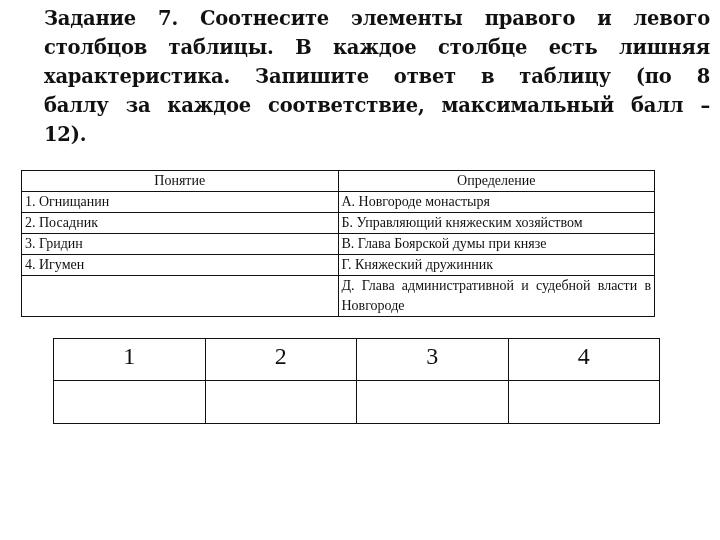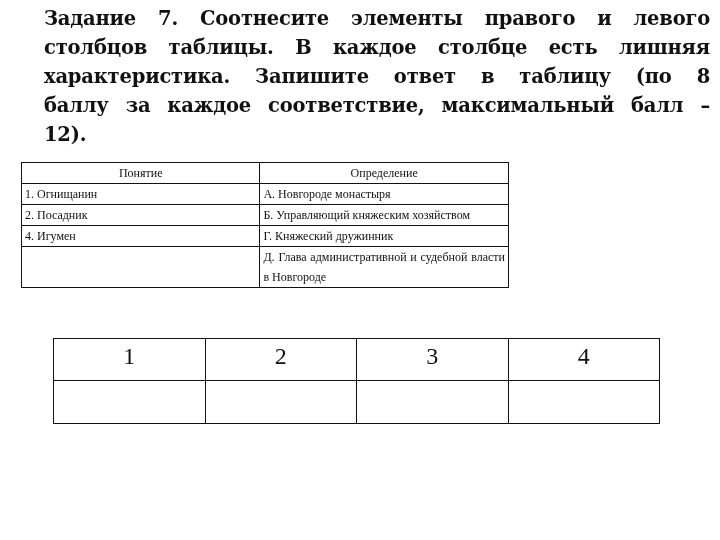--- a/index.html
+++ b/index.html
@@ -9,23 +9,23 @@
     }
     .task {
       position: absolute; left: 8px; top: 4px; width: 702px;
       font-family: "DejaVu Serif", serif; font-weight: bold;
       font-size: 19.5px; line-height: 29px; text-align: justify;
       text-align-last: left; letter-spacing: -0.2px;
     }
     .task .line { display: block; text-align: justify; text-align-last: justify; white-space: nowrap; margin-left: 36px; }
     .task .line.last { text-align-last: left; }
     table.match {
-      position: absolute; left: 21px; top: 162px; width: 488px;
+      position: absolute; left: 21px; top: 170px; width: 634px;
       border-collapse: collapse; font-family: "Liberation Serif", serif;
-      font-size: 12px;
+      font-size: 14px;
     }
     table.match td, table.match th {
       border: 1px solid #111; padding: 0 3px; line-height: 20px; height: 20px;
       vertical-align: top; font-weight: normal;
     }
     table.match th { text-align: center; }
     table.match col.c1 { width: 306px; }
     table.match col.c2 { width: 306px; }
     .defD { text-align: justify; text-align-last: left; line-height: 21px; }
     table.answer {
@@ -62,20 +62,24 @@
   </tr>
   <tr>
     <td>1. Огнищанин</td>
     <td>А. Новгороде монастыря</td>
   </tr>
   <tr>
     <td>2. Посадник</td>
     <td>Б. Управляющий княжеским хозяйством</td>
   </tr>
   <tr>
+    <td>3. Гридин</td>
+    <td>В. Глава Боярской думы при князе</td>
+  </tr>
+  <tr>
     <td>4. Игумен</td>
     <td>Г. Княжеский дружинник</td>
   </tr>
   <tr>
     <td></td>
     <td class="defD">Д. Глава административной и судебной власти в Новгороде</td>
   </tr>
 </tbody>
   </table>
 

